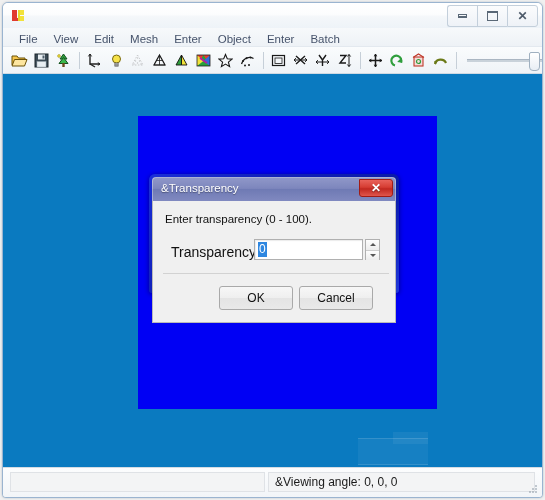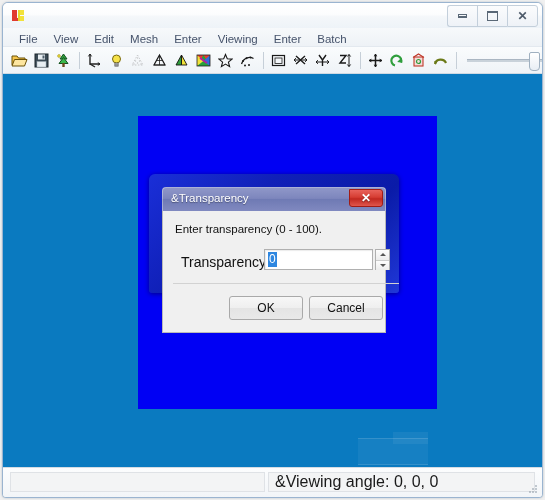--- a/index.html
+++ b/index.html
@@ -171,38 +171,38 @@
     height: 20px;
     background: #f3f4f5;
     border: 1px solid #dfe2e6;
     box-sizing: border-box;
     display: flex;
     align-items: center;
   }
   #status-left { left: 7px; width: 255px; }
   #status-right { left: 265px; right: 7px; padding-left: 6px; }
   #status-text {
-    font-size: 16px;
+    font-size: 12px;
     color: #1a1a1a;
   }
   #grip {
     position: absolute;
     right: 4px; bottom: 3px;
     width: 11px; height: 11px;
     opacity: .5;
   }
 
   
   #dialog {
     position: absolute;
     left: 146px; top: 171px;
     width: 250px; height: 119px;
     box-sizing: border-box;
     border-radius: 6px 6px 3px 3px;
-    padding: 13px;
+    padding: 3px;
     background: linear-gradient(135deg,#1a2fd8 0%,#1020b8 35%,#0a1ba8 70%,#2038d8 100%);
     box-shadow: 0 1px 5px rgba(0,0,0,.45);
   }
   #dlg-titlebar {
     position: relative;
     height: 24px;
     border-radius: 4px 4px 0 0;
     background: linear-gradient(to bottom,#8f97c8 0%,#7d86bd 45%,#6f7ab4 50%,#8089c0 100%);
     border: 1px solid rgba(255,255,255,.35);
     border-bottom: none;
@@ -330,21 +330,21 @@
         </div>
       </div>
     </div>
 
     <div id="menu-bar">
       <div class="menu-item">File</div>
       <div class="menu-item">View</div>
       <div class="menu-item">Edit</div>
       <div class="menu-item">Mesh</div>
       <div class="menu-item">Enter</div>
-      <div class="menu-item">Viewing</div>
+      <div class="menu-item">Object</div>
       <div class="menu-item">Enter</div>
       <div class="menu-item">Batch</div>
     </div>
 
     <div id="toolbar">
 
       <div class="tb-btn">
         <svg width="17" height="15" viewBox="0 0 17 15">
           <path d="M1 3h5l1.5 2H14v2H4L1.5 12H1z" fill="#f5c44a" stroke="#6b5208" stroke-width="1"></path>
           <path d="M3.5 6.5H16L13.5 13H1z" fill="#fde6a0" stroke="#6b5208" stroke-width="1"></path>

